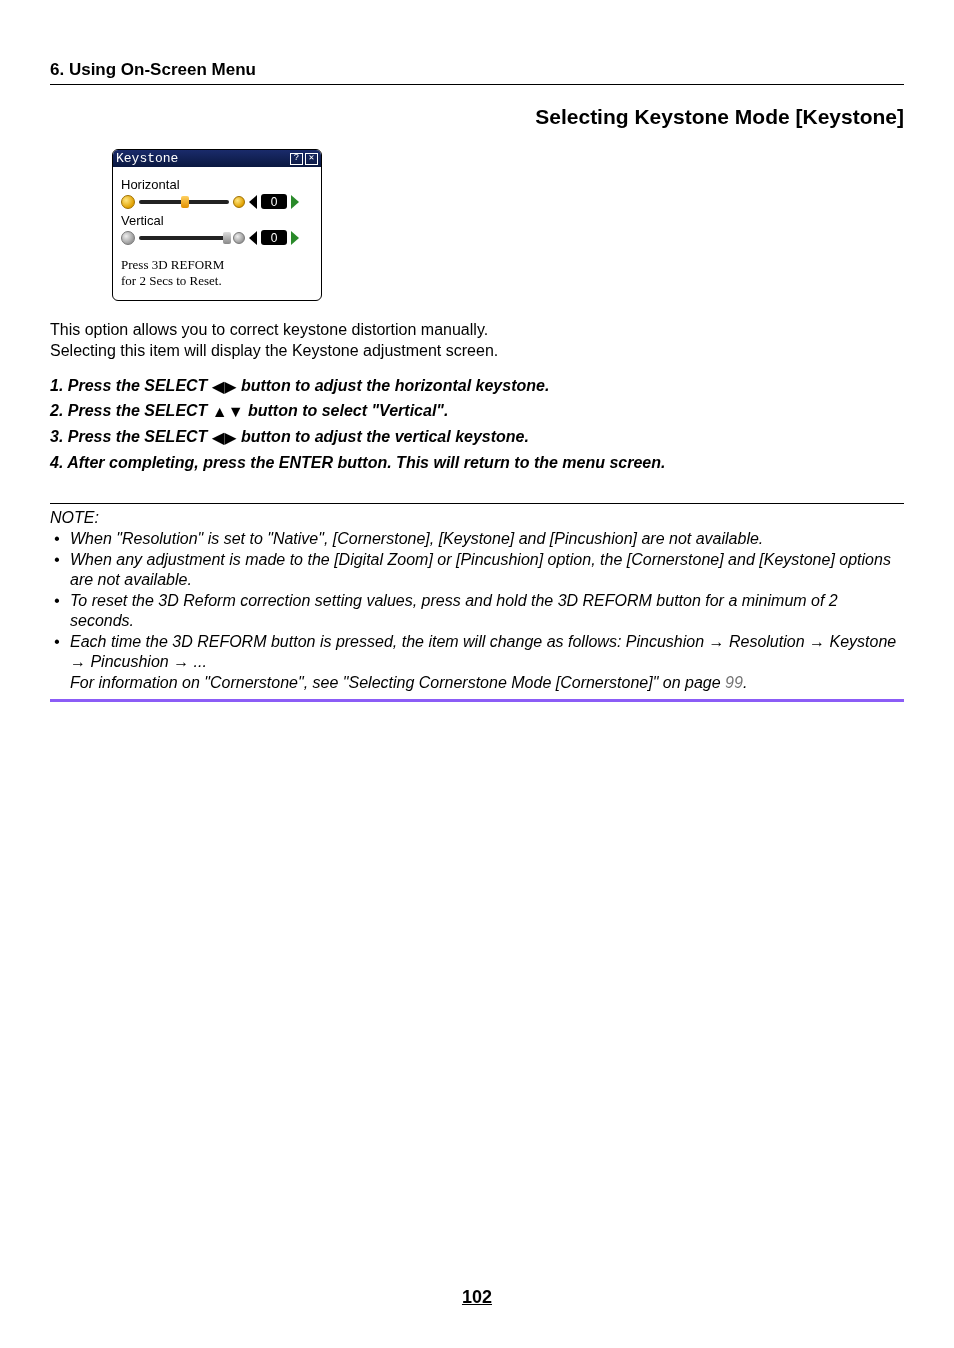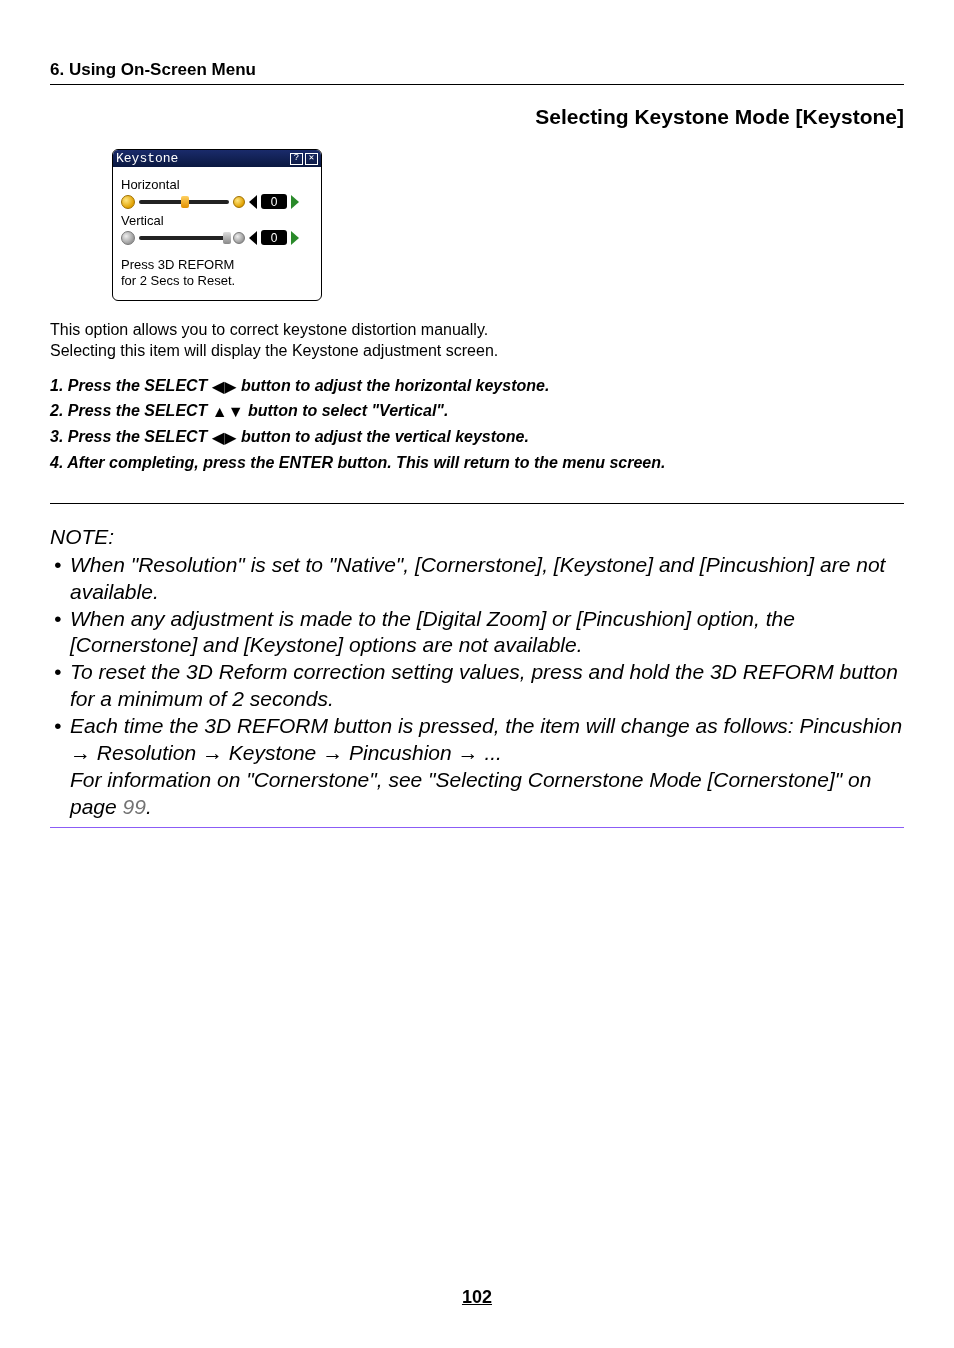--- a/index.html
+++ b/index.html
@@ -81,33 +81,33 @@
     display:flex; align-items:center; justify-content:center; height:15px;
   }
   .tri-r {
     width:0;height:0;border-top:7px solid transparent;border-bottom:7px solid transparent;
     border-left:8px solid #2a8a2a;
   }
   .tri-l {
     width:0;height:0;border-top:7px solid transparent;border-bottom:7px solid transparent;
     border-right:8px solid #000;
   }
-  .shot-hint { font-size:13px; font-family:Liberation Sans, sans-serif; margin-top:12px; line-height:1.25; }
+  .shot-hint { font-size:13px; font-family:Liberation Serif, serif; margin-top:12px; line-height:1.25; }
   
   .body-text { font-size:16px; line-height:1.35; margin-bottom:12px; }
   .steps { margin-bottom:27px; }
   .step {
     font-weight:bold; font-style:italic; font-size:16px;
     line-height:1.55; padding-left:0;
   }
   .arrow { font-style:normal; font-weight:normal; display:inline-block; vertical-align:-1px; }
   
   .note-block {
-    border-top:1px solid #000; border-bottom:1px solid #8b5cf6;
-    padding:20px 0 6px 0; font-style:italic; font-size:21px;
+    border-top:1px solid #000; border-bottom:3px solid #8b5cf6;
+    padding:4px 0 6px 0; font-style:italic; font-size:16px;
     line-height:1.28;
   }
   .note-head { margin-bottom:1px; }
   .note-block ul { list-style:none; padding-left:18px; }
   .note-block li { position:relative; padding-left:2px; margin-bottom:0; }
   .note-block li::before { content:"•"; position:absolute; left:-14px; }
   .note-block .link { color:#737373; font-style:italic; }
   .arrow2 { font-style:normal; }
   
   .pagenum {

